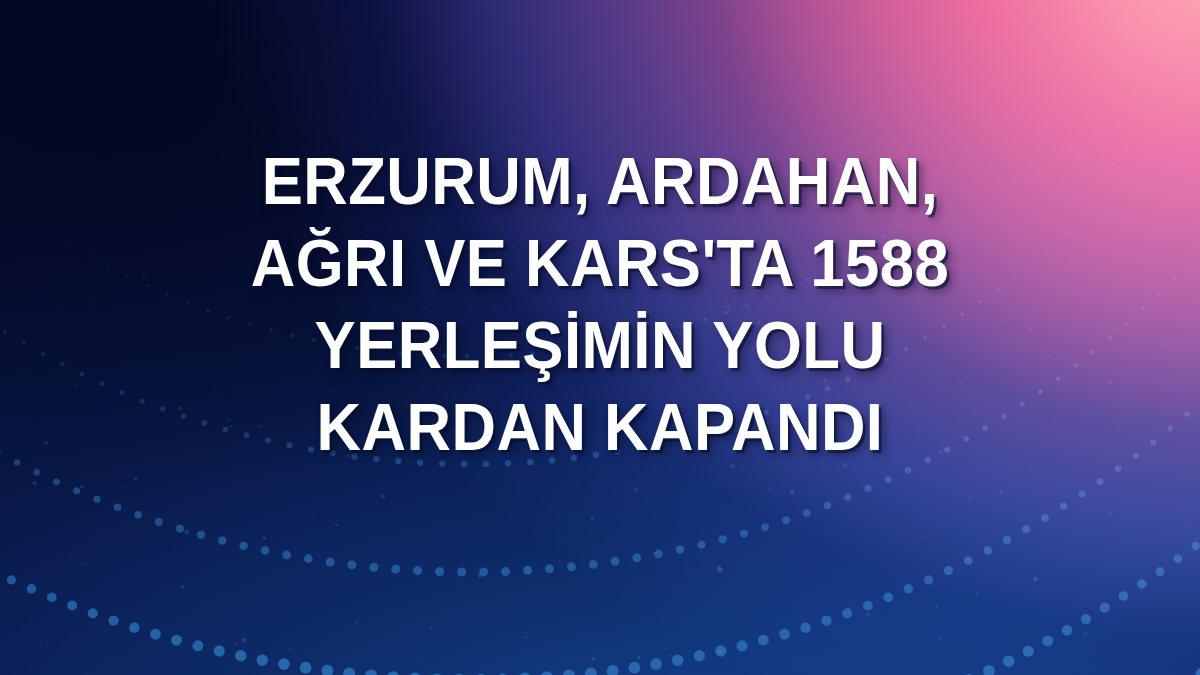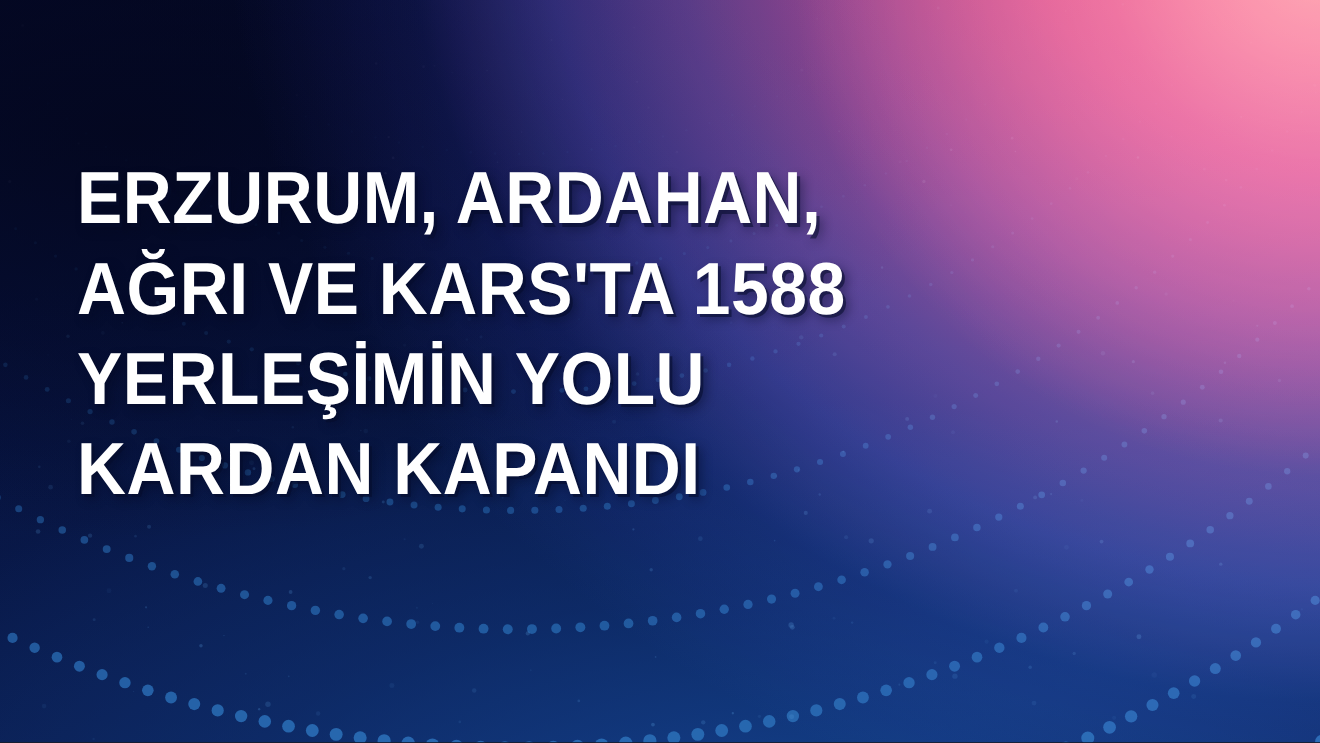--- a/index.html
+++ b/index.html
@@ -65,20 +65,21 @@
       linear-gradient(180deg, rgba(4,8,34,0.40) 0%, rgba(4,8,34,0) 28%);
   }
 
   
   #headline-block {
     position: absolute;
     left: 0;
     right: 0;
     top: 140px;
     z-index: 5;
+    text-align: center;
     padding: 0 24px;
   }
   .headline-line {
     display: block;
     color: #ffffff;
     font-weight: 700;
     font-size: 67px;
     line-height: 82px;
     letter-spacing: 0.5px;
     white-space: nowrap;

